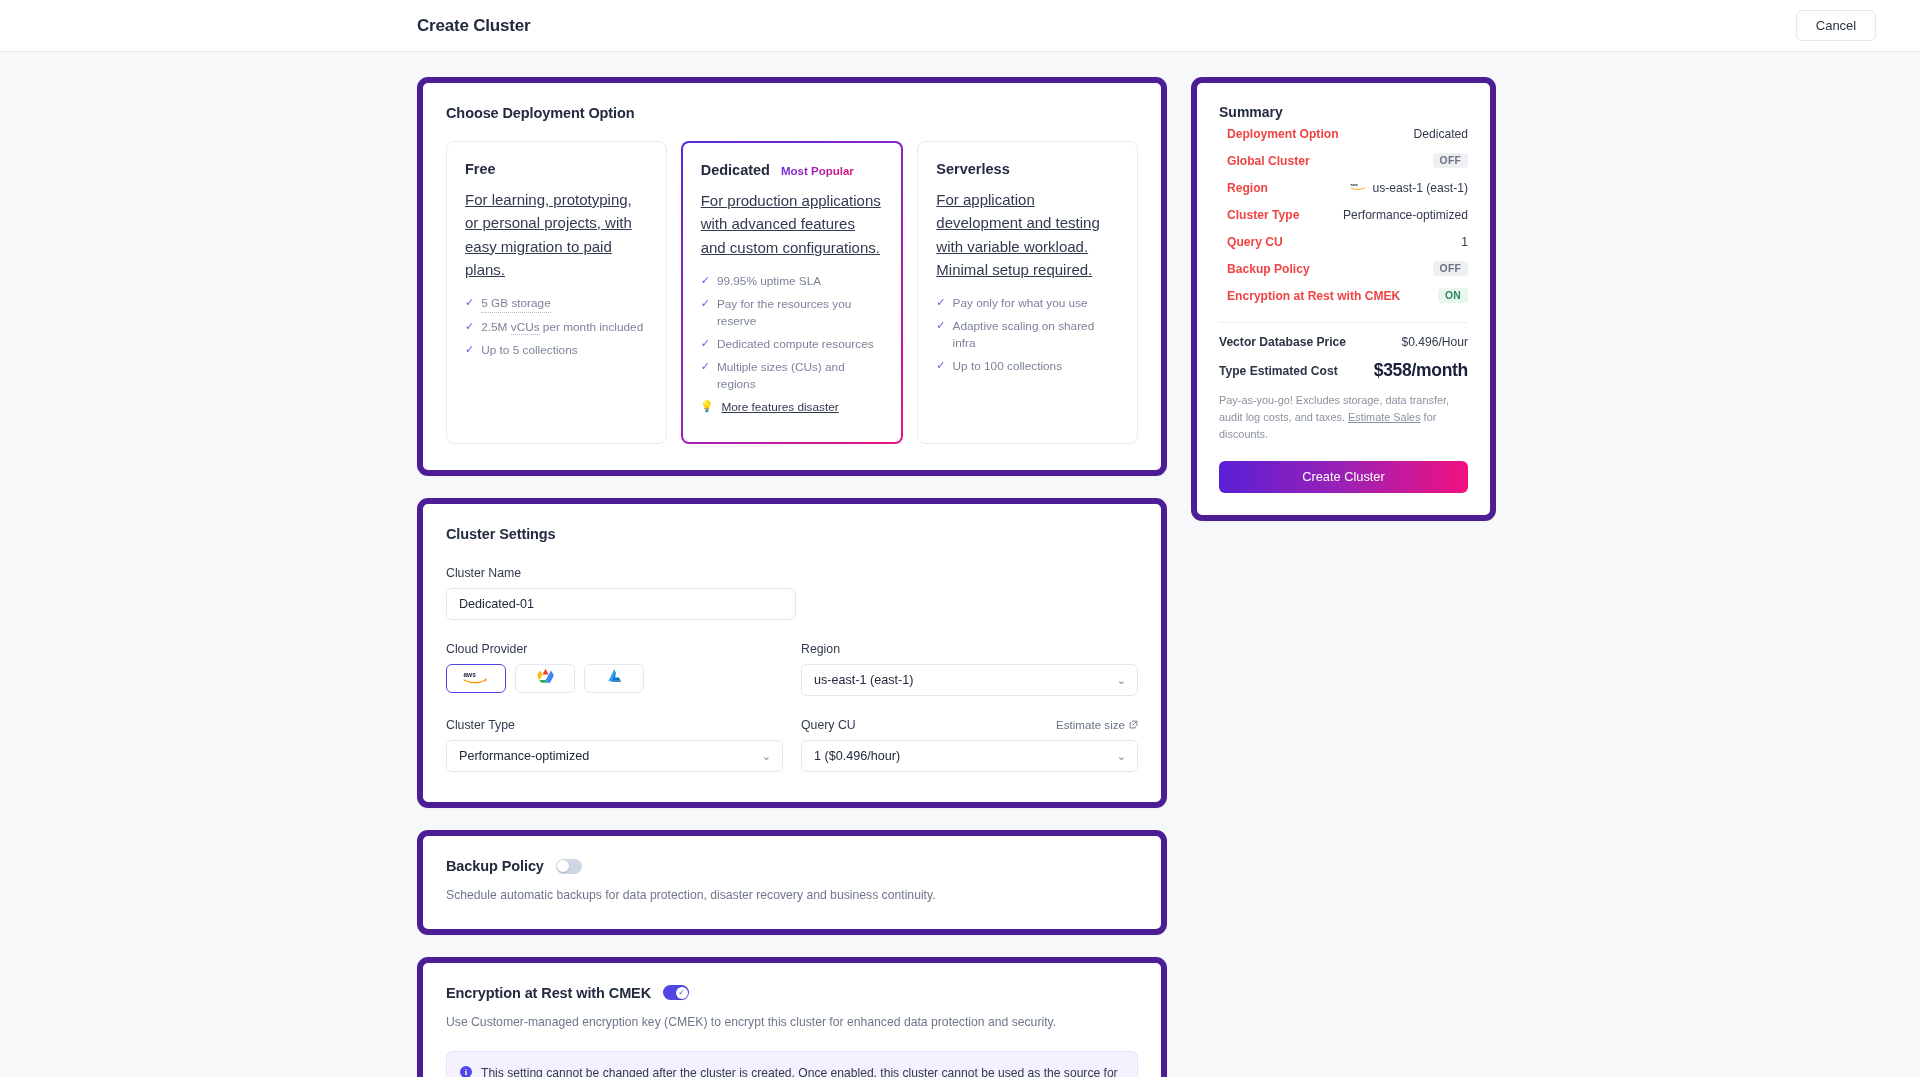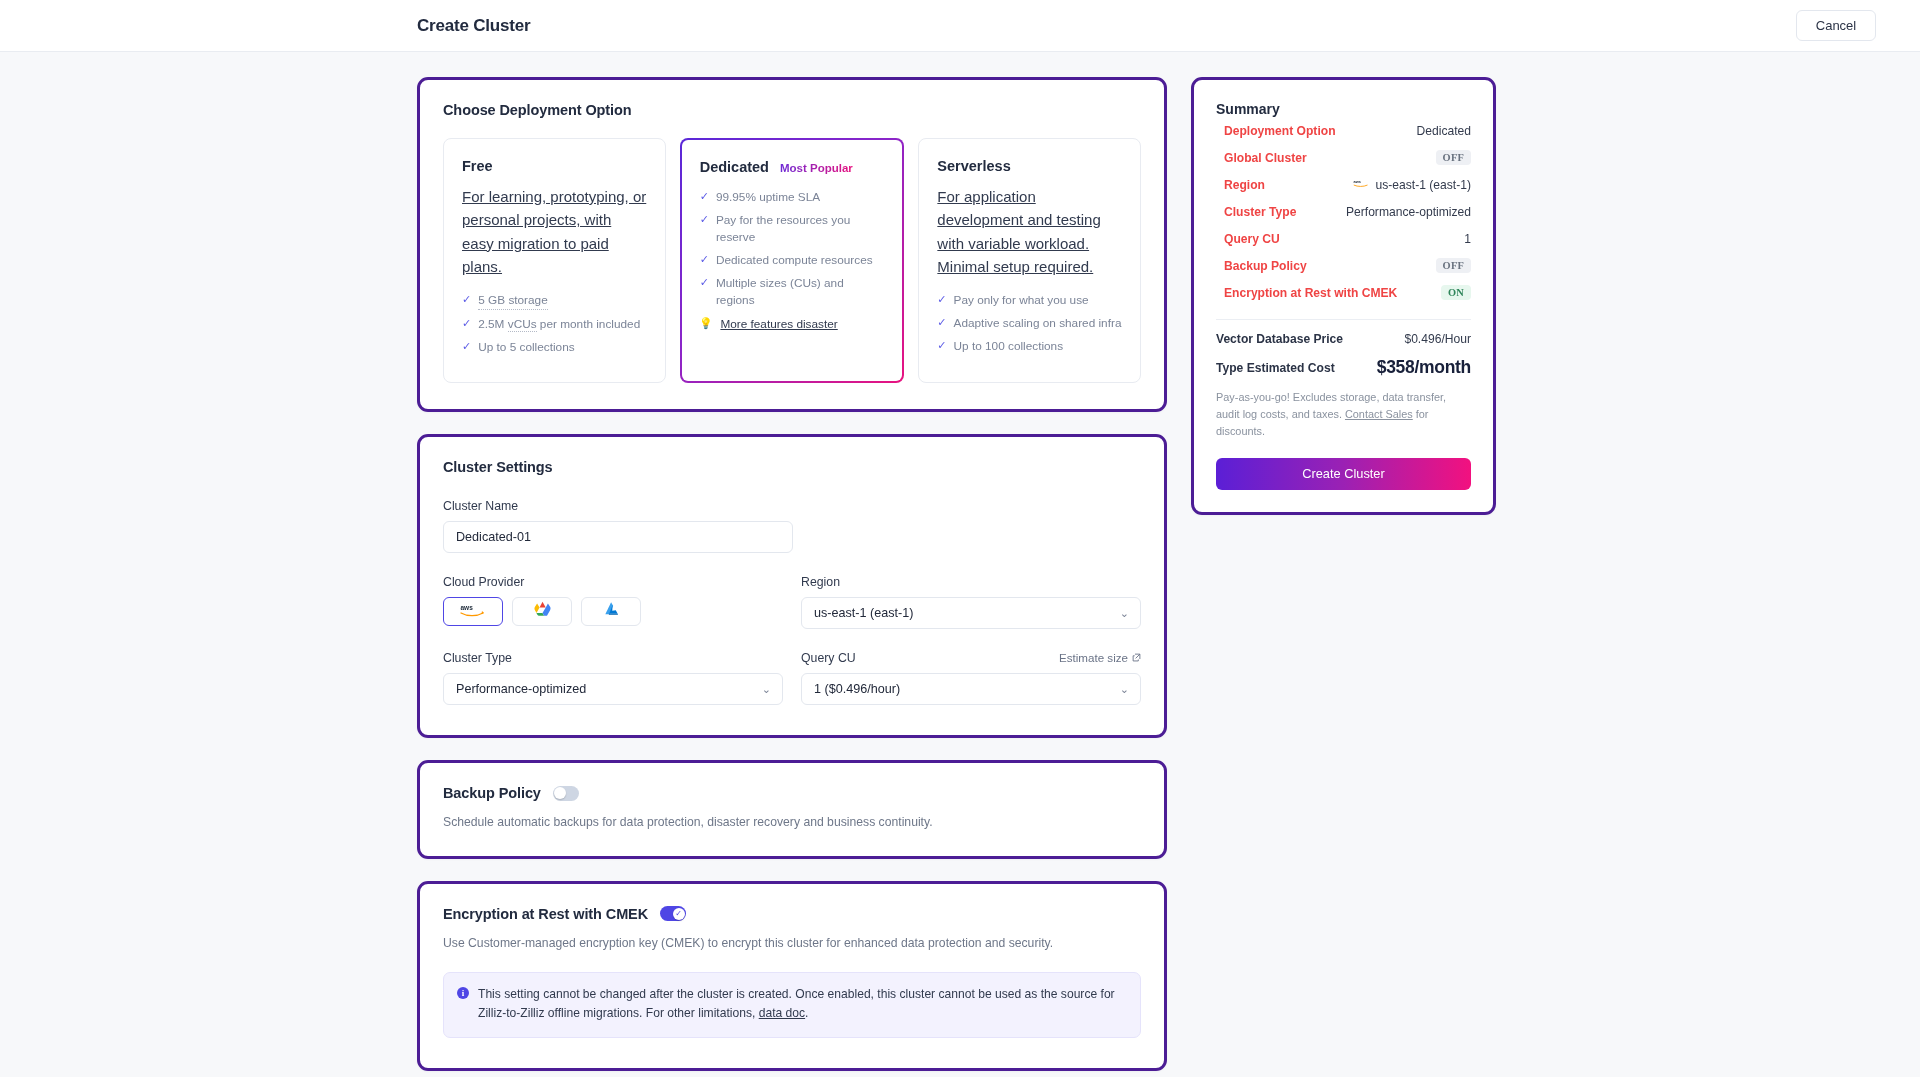--- a/index.html
+++ b/index.html
@@ -51,21 +51,21 @@
     display: flex;
     gap: 24px;
     padding: 25px 44px 0 417px;
     height: calc(1077px - 52px);
   }
   .col-main { width: 750px; flex: 0 0 750px; }
   .col-side { width: 305px; flex: 0 0 305px; }
 
   .card {
     background: #ffffff;
-    border: 3px solid #4c1d95;
+    border: 6px solid #4c1d95;
     border-radius: 11px;
     box-shadow: 0 1px 2px rgba(18,27,48,0.035);
   }
 
   
   .deploy-card { padding: 22px 23px 26px 23px; margin-bottom: 22px; }
   .section-title {
     font-size: 14.5px;
     font-weight: bold;
     color: #222b3f;
@@ -256,21 +256,20 @@
     font-size: 12.1px;
   }
   .sum-key { color: #ef4444; font-weight: bold; padding-left: 8px; }
   .sum-val { color: #333b4d; display: flex; align-items: center; gap: 6px; }
   .pill {
     font-size: 10.4px;
     font-weight: bold;
     border-radius: 4px;
     padding: 2px 7px;
     letter-spacing: 0.2px;
-    font-family: Liberation Serif, serif;
   }
   .pill.off { background: #eef0f4; color: #69727f; }
   .pill.on { background: #e7f7ee; color: #2f855a; }
   .divider { height: 1px; background: #ebeef3; margin: 13px 0 12px 0; }
   .price-row {
     display: flex; align-items: center; justify-content: space-between;
     font-size: 12.1px; margin-bottom: 11px;
   }
   .price-key { font-weight: bold; color: #2b3346; }
   .price-val { color: #333b4d; }
@@ -335,20 +334,21 @@
               <span>Up to 5 collections</span>
             </li>
           </ul>
         </div>
 
         <div class="plan selected">
           <div class="plan-head">
             <span class="plan-name">Dedicated</span>
             <span class="plan-badge">Most Popular</span>
           </div>
+          <div class="plan-desc">For production applications with advanced features and custom configurations.</div>
           <ul class="plan-feats">
             <li>
               <span class="chk">✓</span>
               <span>99.95% uptime SLA</span>
             </li>
             <li>
               <span class="chk">✓</span>
               <span>Pay for the resources you reserve</span>
             </li>
             <li>
@@ -551,19 +551,19 @@
       <div class="price-row">
         <span class="price-key">Vector Database Price</span>
         <span class="price-val">$0.496/Hour</span>
       </div>
 
       <div class="total-row">
         <span class="total-key">Type Estimated Cost</span>
         <span class="total-val">$358/month</span>
       </div>
 
-      <div class="fineprint"><span>Pay-as-you-go! Excludes storage, data transfer, audit log costs, and taxes. </span><a>Contact Sales</a><span> for discounts.</span></div>
+      <div class="fineprint"><span>Pay-as-you-go! Excludes storage, data transfer, audit log costs, and taxes. </span><a>Estimate Sales</a><span> for discounts.</span></div>
 
       <button class="create-btn">Create Cluster</button>
     </div>
   </div>
 
 </div>
 
 </body></html>

